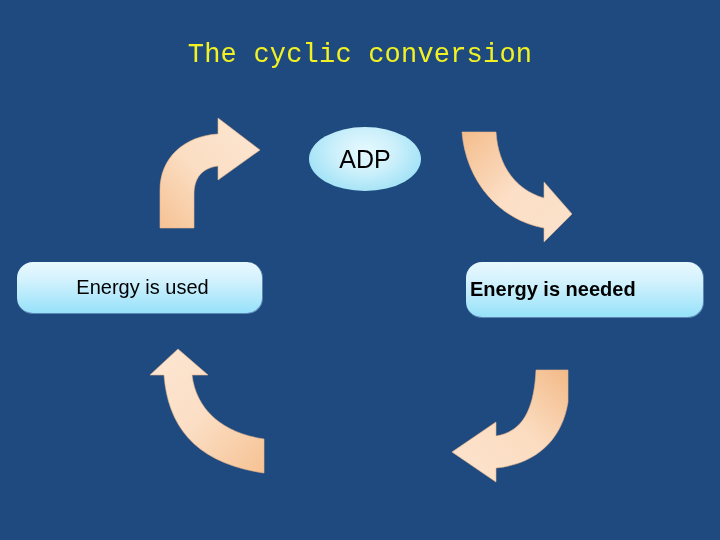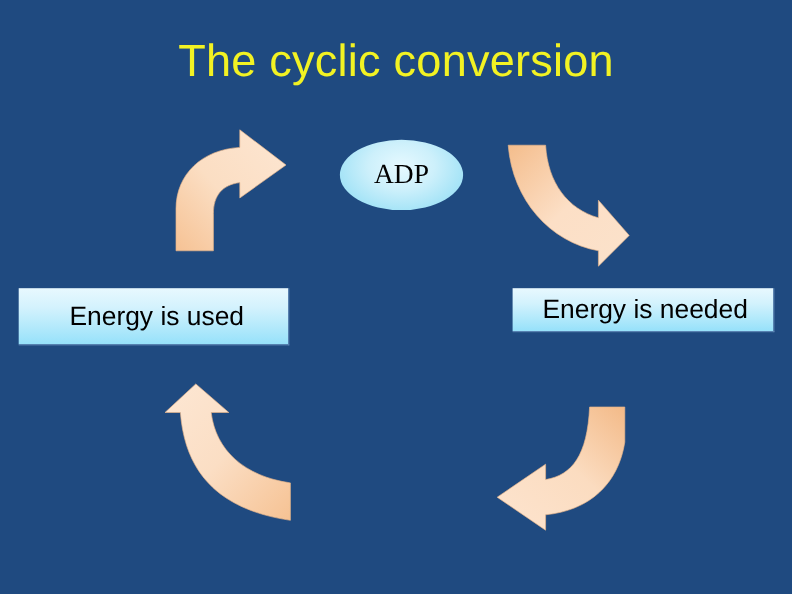--- a/index.html
+++ b/index.html
@@ -23,81 +23,81 @@
     background: #1f4a80;
   }
   
   #slide-title {
     position: absolute;
     left: 0;
     top: 33px;
     width: 720px;
     text-align: center;
     color: #f2f223;
-    font-size: 41px;
+    font-size: 27px;
     font-weight: 400;
     letter-spacing: 0.2px;
     line-height: 44px;
     white-space: nowrap;
-    font-family: Liberation Sans, sans-serif;
+    font-family: Liberation Mono, monospace;
   }
   
   .node-ellipse {
     position: absolute;
     border-radius: 50%;
     background: radial-gradient(ellipse at 50% 38%, #e6f9ff 0%, #cdf0fb 38%, #a6e4f7 72%, #8ddcf4 100%);
     display: flex;
     align-items: center;
     justify-content: center;
     color: #000000;
     font-size: 25px;
     font-family: "Liberation Sans", sans-serif;
     box-shadow: 0 0 0 0 rgba(0,0,0,0);
   }
   #ellipse-adp {
     left: 309px;
     top: 127px;
     width: 112px;
     height: 64px;
-    font-family: Liberation Serif, serif;
   }
   #ellipse-atp {
     left: 311px;
     top: 431px;
     width: 114px;
     height: 65px;
   }
   
   .label-box {
     position: absolute;
     background: linear-gradient(to bottom, #e8f8fe 0%, #d3f2fd 35%, #aee8fb 75%, #96e1fa 100%);
     display: flex;
     align-items: center;
     color: #000000;
-    font-size: 24px;
+    font-size: 20px;
     font-family: "Liberation Sans", sans-serif;
     border-right: 1px solid #5d86b5;
     border-bottom: 1px solid #5d86b5;
     box-sizing: border-box;
+    border-radius: 16px;
   }
   #box-energy-used {
     left: 17px;
     top: 262px;
     width: 246px;
     height: 52px;
     justify-content: center;
     padding-left: 6px;
   }
   #box-energy-needed {
     left: 466px;
     top: 262px;
     width: 238px;
-    height: 40px;
-    justify-content: center;
+    height: 56px;
     padding-left: 4px;
+    font-weight: bold;
   }
   
   .arrow-svg {
     position: absolute;
     overflow: visible;
   }
   #arrow-top-left   { left: 148px; top: 128px; width: 120px; height: 100px; }
   #arrow-top-right  { left: 458px; top: 128px; width: 116px; height: 112px; }
   #arrow-bottom-right { left: 450px; top: 368px; width: 122px; height: 112px; }
   #arrow-bottom-left  { left: 150px; top: 363px; width: 116px; height: 112px; }

